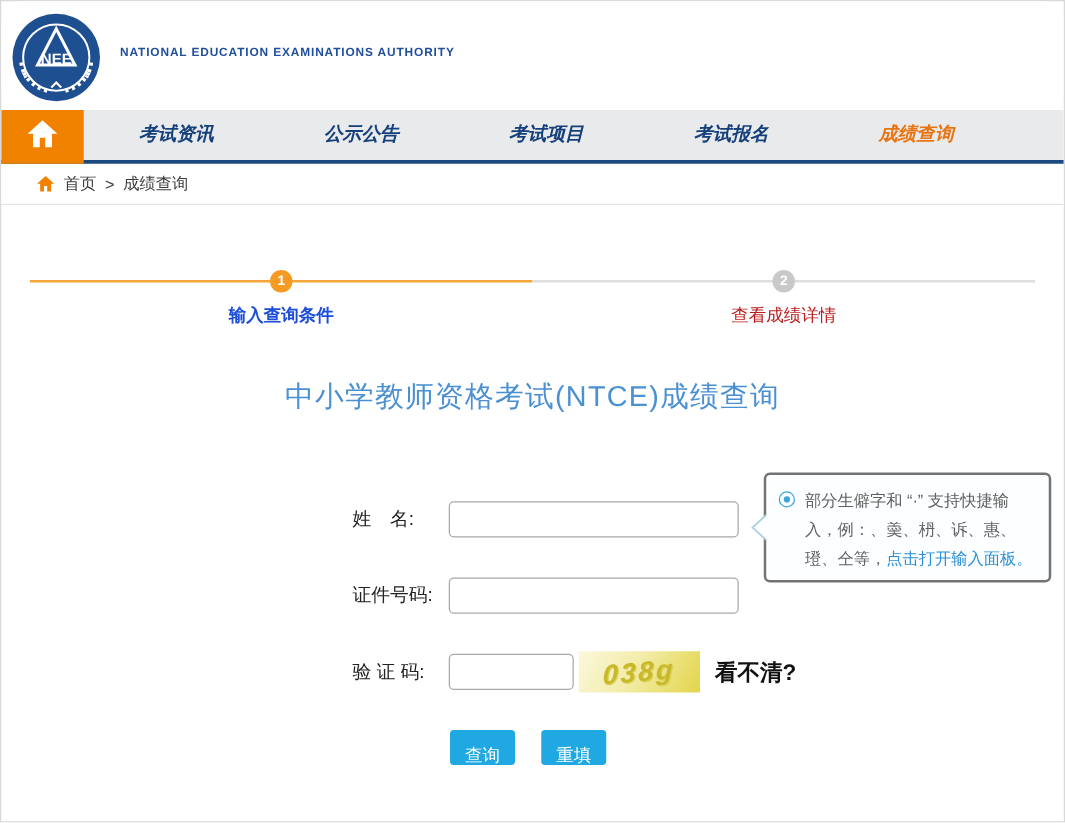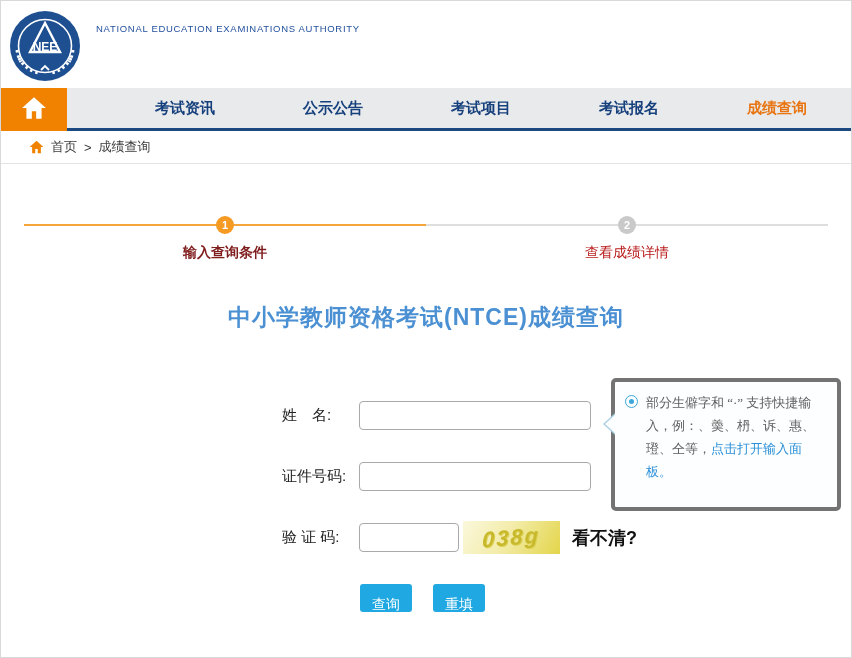--- a/index.html
+++ b/index.html
@@ -8,30 +8,30 @@
   .page {
     position:relative; width:852px; height:658px; margin:0 auto;
     background:#fff; border:1px solid #d9d9d9; overflow:hidden;
   }
 
   
   .header { position:relative; height:87px; background:#fff;border-radius:15px; }
   .logo { position:absolute; left:8px; top:9px; }
   .brand { position:absolute; left:95px; top:17px; }
   .brand-title { font-size:32px; font-weight:bold; color:#1f4e9c; letter-spacing:2px; }
-  .brand-sub { margin-top:5px; font-size:9.5px; font-weight:normal; color:#1f4e9c; letter-spacing:0.7px; }
+  .brand-sub { margin-top:19px; font-size:9.5px; font-weight:bold; color:#1f4e9c; letter-spacing:0.7px; }
 
   
   .nav { position:relative; height:43px; display:flex; }
   .nav-underline { position:absolute; left:0; right:0; bottom:0; height:3px; background:#1c4a80; }
   .home-btn {
     position:relative; z-index:2; width:66px; height:43px; background:#f08200;
     display:flex; align-items:center; justify-content:center; cursor:pointer;
   }
-  .nav-rest { flex:1; height:40px; background:#e9eaec; display:flex; justify-content:flex-end; }
+  .nav-rest { flex:1; height:40px; background:#e9eaec; display:flex; justify-content:flex-start;font-style:italic; }
   .nav-item {
     width:148px; line-height:40px; text-align:center;
     font-size:15px; font-weight:bold; color:#16407c; cursor:pointer;
   }
   .nav-item.active { color:#e87511; }
 
   
   .breadcrumb {
     height:33px; display:flex; align-items:center; gap:7px;
     padding-left:28px; font-size:13px; color:#3c3c3c;
@@ -46,25 +46,25 @@
   .step-active .step-line { background:#f5a53a; }
   .step-inactive .step-line { background:#dedede; }
   .step-circle {
     position:absolute; top:0; left:50%; margin-left:-9px;
     width:18px; height:18px; border-radius:50%;
     color:#fff; font-size:11px; font-weight:bold; text-align:center; line-height:18px;
   }
   .step-active .step-circle { background:#f59a23; }
   .step-inactive .step-circle { background:#c9c9c9; }
   .step-label { position:absolute; top:28px; width:100%; text-align:center; font-size:14px; }
-  .step-active .step-label { color:#7f1d1d; font-weight:bold; }
+  .step-active .step-label { color:#1d4ed8; font-weight:bold; }
   .step-inactive .step-label { color:#b91c1c; }
 
   
-  .page-title { margin-top:34px; text-align:center; font-size:23px; color:#4a90d2; font-weight:700; letter-spacing:1px; }
+  .page-title { margin-top:34px; text-align:center; font-size:23px; color:#4a90d2; font-weight:400; letter-spacing:1px; }
 
   .form { position:relative; margin-top:68px; }
   .form-row { display:flex; align-items:center; padding-left:281px; margin-bottom:32px; height:29px; }
   .form-label { width:66px; font-size:15px; color:#222; white-space:nowrap; }
   .text-input {
     margin-left:11px; width:232px; height:29px;
     border:1px solid #a9a9a9; border-radius:4px; outline:none;
     padding:0 8px; font-size:14px; font-family:"Liberation Sans", sans-serif; background:#fff;
   }
   .text-input.small { width:100px; }
@@ -84,22 +84,22 @@
   .button-row { display:flex; gap:21px; padding-left:359px; margin-top:26px; }
   .btn {
     min-width:46px; height:28px; padding:12px 12px;
     background:#1fa8e1; color:#fff; font-size:14px; font-family:"Liberation Sans", sans-serif;
     border:none; border-radius:3px; cursor:pointer;
   }
 
   
   .tooltip {
     position:absolute; left:610px; top:377px; width:230px;
-    background:#fcfeff; border:4px solid #737373; border-radius:5px;
-    padding:9px 10px 24px 10px; font-size:13px; line-height:23px; color:#606060;font-family:Liberation Serif, serif;
+    background:#fcfeff; border:2px solid #737373; border-radius:5px;
+    padding:9px 10px 6px 10px; font-size:13px; line-height:23px; color:#606060;
   }
   .tooltip-arrow-border, .tooltip-arrow {
     position:absolute; width:0; height:0; border-style:solid;
   }
   .tooltip-arrow-border { left:-12px; top:31px; border-width:11px 12px 11px 0; border-color:transparent #aacfe3 transparent transparent; }
   .tooltip-arrow { left:-10px; top:32px; border-width:10px 11px 10px 0; border-color:transparent #fcfeff transparent transparent; }
   .tooltip-body { position:relative; padding-left:21px; }
   .radio-icon {
     position:absolute; left:0; top:4px; width:13px; height:13px;
     border:1.5px solid #3aa7d9; border-radius:50%;

